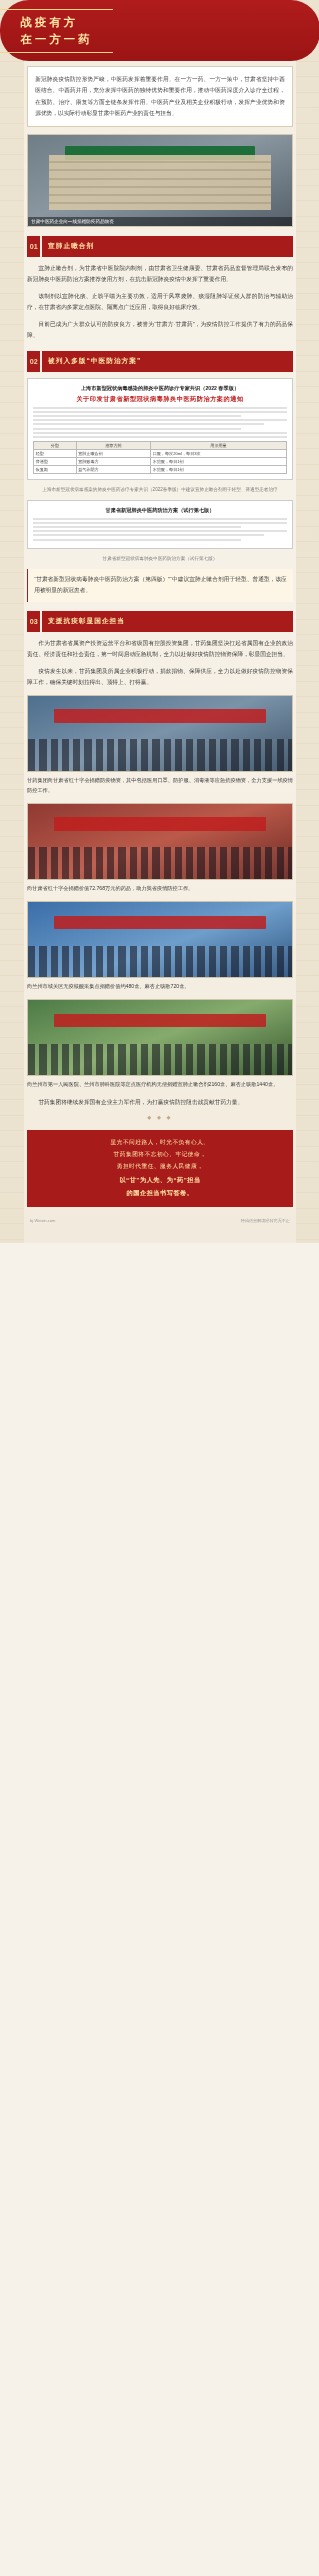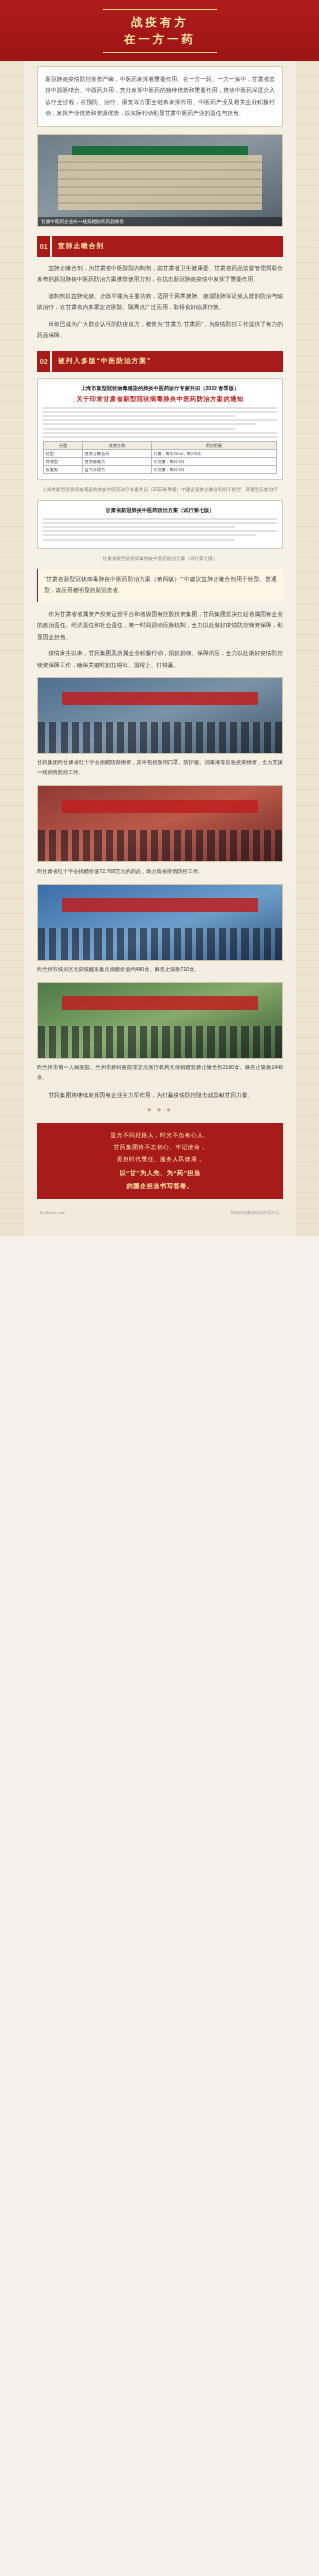--- a/index.html
+++ b/index.html
@@ -25,39 +25,40 @@
     opacity: .75;
   }
   .side-strip.left { left: 0; }
   .side-strip.right { right: 0; }
 
   .header {
     position: relative;
     margin: 0 0 5.2px 0;
     padding: 9.3px 0 7.2px 0;
     background: linear-gradient(180deg,#b01c1c 0%, #9c1414 100%);
-    text-align: center;
+    text-align: left;
+    border-radius: 29px;
   }
   .header-inner {
     display: inline-block;
     border-top: 1px solid #f5d58a;
     border-bottom: 1px solid #f5d58a;
     padding: 4.1px 20.6px;
   }
   .header-title {
     color: #ffe9a8;
     font-size: 11.3px;
     font-weight: bold;
     letter-spacing: 3.1px;
     line-height: 1.5;
   }
 
   .content {
     position: relative;
-    margin: 0 37px;
+    margin: 0 27px;
     z-index: 2;
   }
 
   .intro-box {
     background: #ffffff;
     border: 0.5px solid #d8cdb4;
     padding: 7.2px 7.2px 6.2px 7.2px;
     font-size: 5.7px;
     line-height: 2;
     color: #3a3a3a;
@@ -353,20 +354,26 @@
           <div></div>
           <div></div>
           <div></div>
           <div></div>
       </div>
     </div>
     <div class="caption-small">甘肃省新型冠状病毒肺炎中医药防治方案（试行第七版）</div>
 
     <div class="highlight-box">“甘肃省新型冠状病毒肺炎中医药防治方案（第四版）”“中建议宣肺止嗽合剂用于轻型、普通型，该应用被明显的新冠患者。</div>
 
+    <div class="section-head">
+      <div class="section-num">03</div>
+      <div class="section-title-wrap">
+        <span class="section-title">支援抗疫彰显国企担当</span>
+      </div>
+    </div>
 
     <div class="para indent">作为甘肃省省属资产投资运营平台和省级国有控股投资集团，甘药集团坚决扛起省属国有企业的政治责任、经济责任和社会责任，第一时间启动应急机制，全力以赴做好疫情防控物资保障，彰显国企担当。</div>
     <div class="para indent">疫情发生以来，甘药集团及所属企业积极行动，捐款捐物、保障供应，全力以赴做好疫情防控物资保障工作，确保关键时刻拉得出、顶得上、打得赢。</div>
 
     <div class="photo-group">
       <div class="photo-block pb1">
         <div class="ribbon"></div>
         <div class="people"></div>
       </div>
       <div class="photo-note">甘药集团向甘肃省红十字会捐赠防疫物资，其中包括医用口罩、防护服、消毒液等应急抗疫物资，全力支援一线疫情防控工作。</div>

